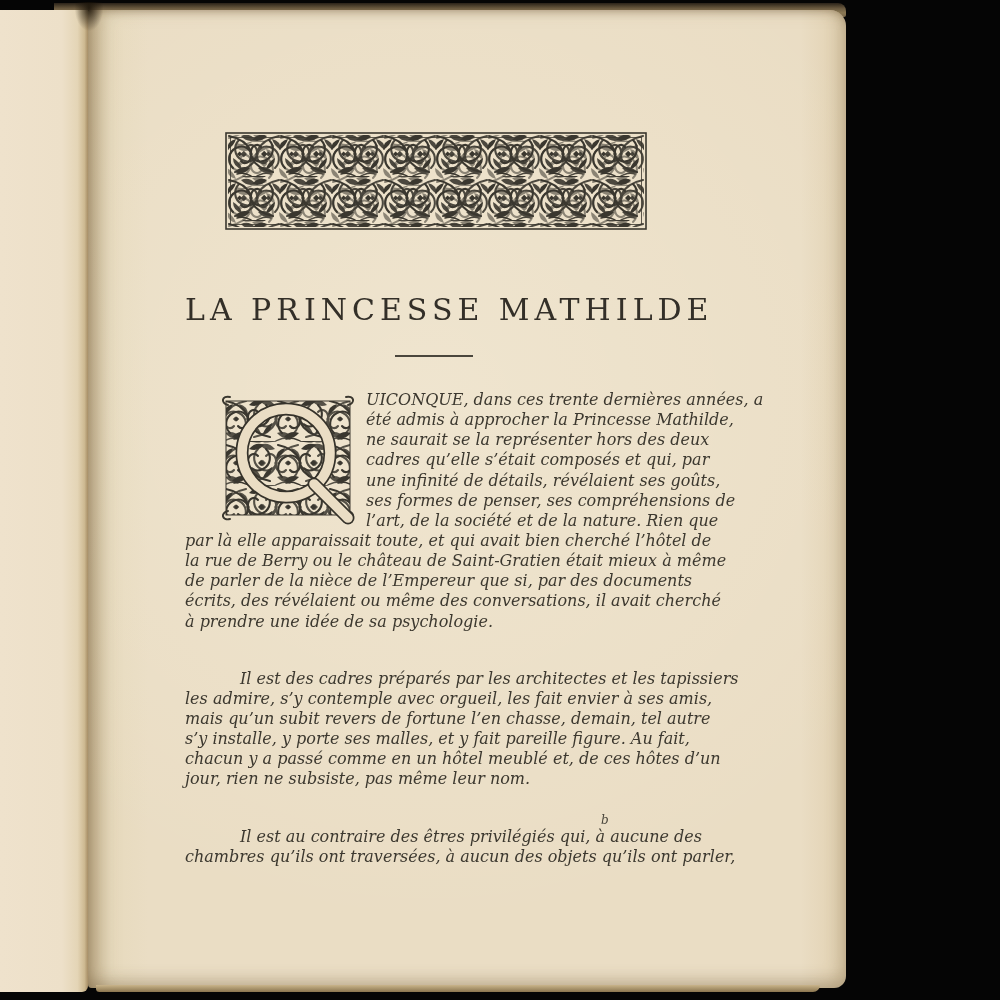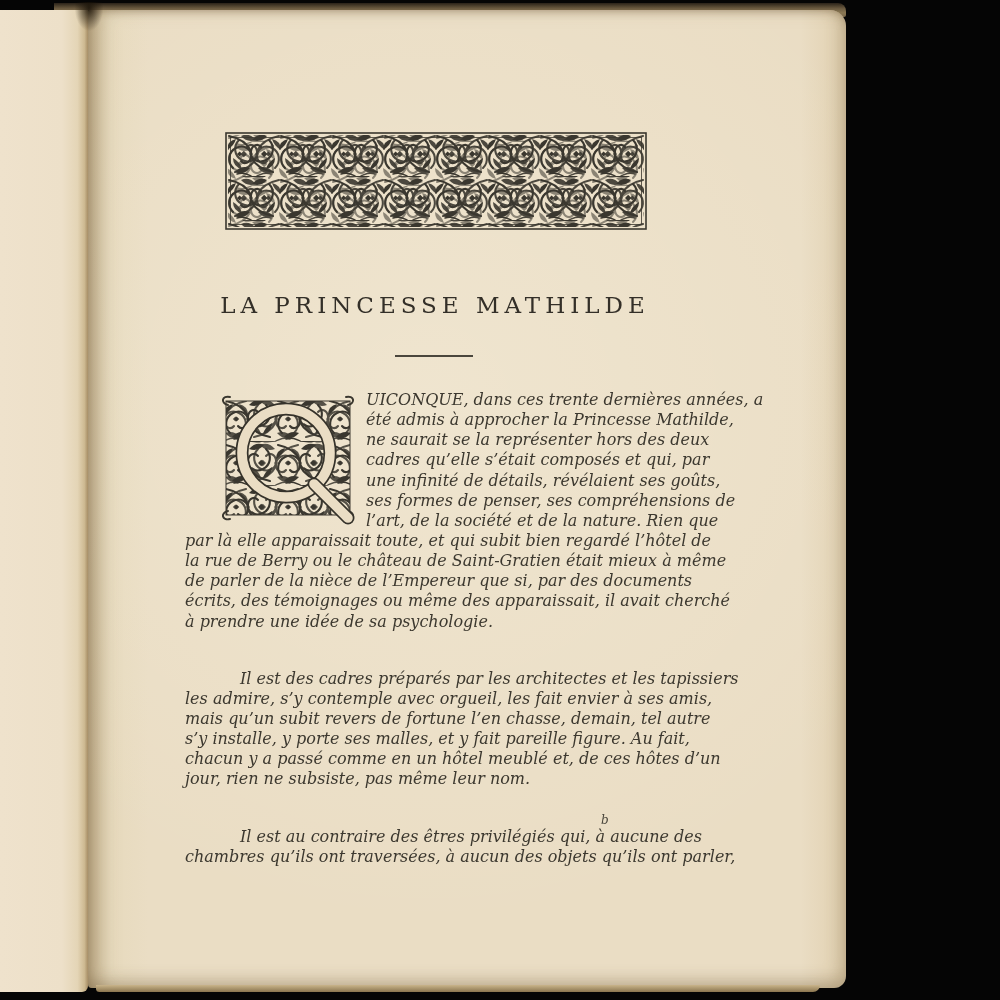--- a/index.html
+++ b/index.html
@@ -39,21 +39,21 @@
   .under-edge{
     position:absolute;left:96px;top:985px;width:724px;height:7px;
     background:linear-gradient(to bottom,#c9b48a,#8a754f);
     border-radius:0 0 8px 4px;
   }
   
   .headpiece{position:absolute;left:137px;top:122px;width:422px;height:98px;}
   .headpiece svg{overflow:visible;display:block;}
   .title{
     position:absolute;left:97px;top:282px;width:500px;
-    text-align:center;font-size:23px;letter-spacing:5px;
+    text-align:center;font-size:30px;letter-spacing:5px;
     color:#332f28;white-space:nowrap;
   }
   .title-rule{
     position:absolute;left:307px;top:345px;width:78px;height:1.5px;
     background:#4a463c;
   }
   .body-text{
     position:absolute;left:97px;top:380px;width:500px;
     font-style:italic;font-size:16px;color:#3c382f;
     line-height:20.15px;
@@ -141,24 +141,24 @@
       </svg>
     </div>
 
   <div class="line beside">UICONQUE, dans ces trente dernières années, a</div>
       <div class="line beside">été admis à approcher la Princesse Mathilde,</div>
       <div class="line beside">ne saurait se la représenter hors des deux</div>
       <div class="line beside">cadres qu’elle s’était composés et qui, par</div>
       <div class="line beside">une infinité de détails, révélaient ses goûts,</div>
       <div class="line beside">ses formes de penser, ses compréhensions de</div>
       <div class="line beside">l’art, de la société et de la nature. Rien que</div>
-      <div class="line">par là elle apparaissait toute, et qui subit bien regardé l’hôtel de</div>
+      <div class="line">par là elle apparaissait toute, et qui avait bien cherché l’hôtel de</div>
       <div class="line">la rue de Berry ou le château de Saint-Gratien était mieux à même</div>
       <div class="line">de parler de la nièce de l’Empereur que si, par des documents</div>
-      <div class="line">écrits, des témoignages ou même des apparaissait, il avait cherché</div>
+      <div class="line">écrits, des révélaient ou même des conversations, il avait cherché</div>
       <div class="line end">à prendre une idée de sa psychologie.</div>
       <div class="line indent">Il est des cadres préparés par les architectes et les tapissiers</div>
       <div class="line">les admire, s’y contemple avec orgueil, les fait envier à ses amis,</div>
       <div class="line">mais qu’un subit revers de fortune l’en chasse, demain, tel autre</div>
       <div class="line">s’y installe, y porte ses malles, et y fait pareille figure. Au fait,</div>
       <div class="line">chacun y a passé comme en un hôtel meublé et, de ces hôtes d’un</div>
       <div class="line end">jour, rien ne subsiste, pas même leur nom.</div>
       <div class="line indent">Il est au contraire des êtres privilégiés qui, à aucune des</div>
       <div class="line">chambres qu’ils ont traversées, à aucun des objets qu’ils ont parler,</div>
     </div>

